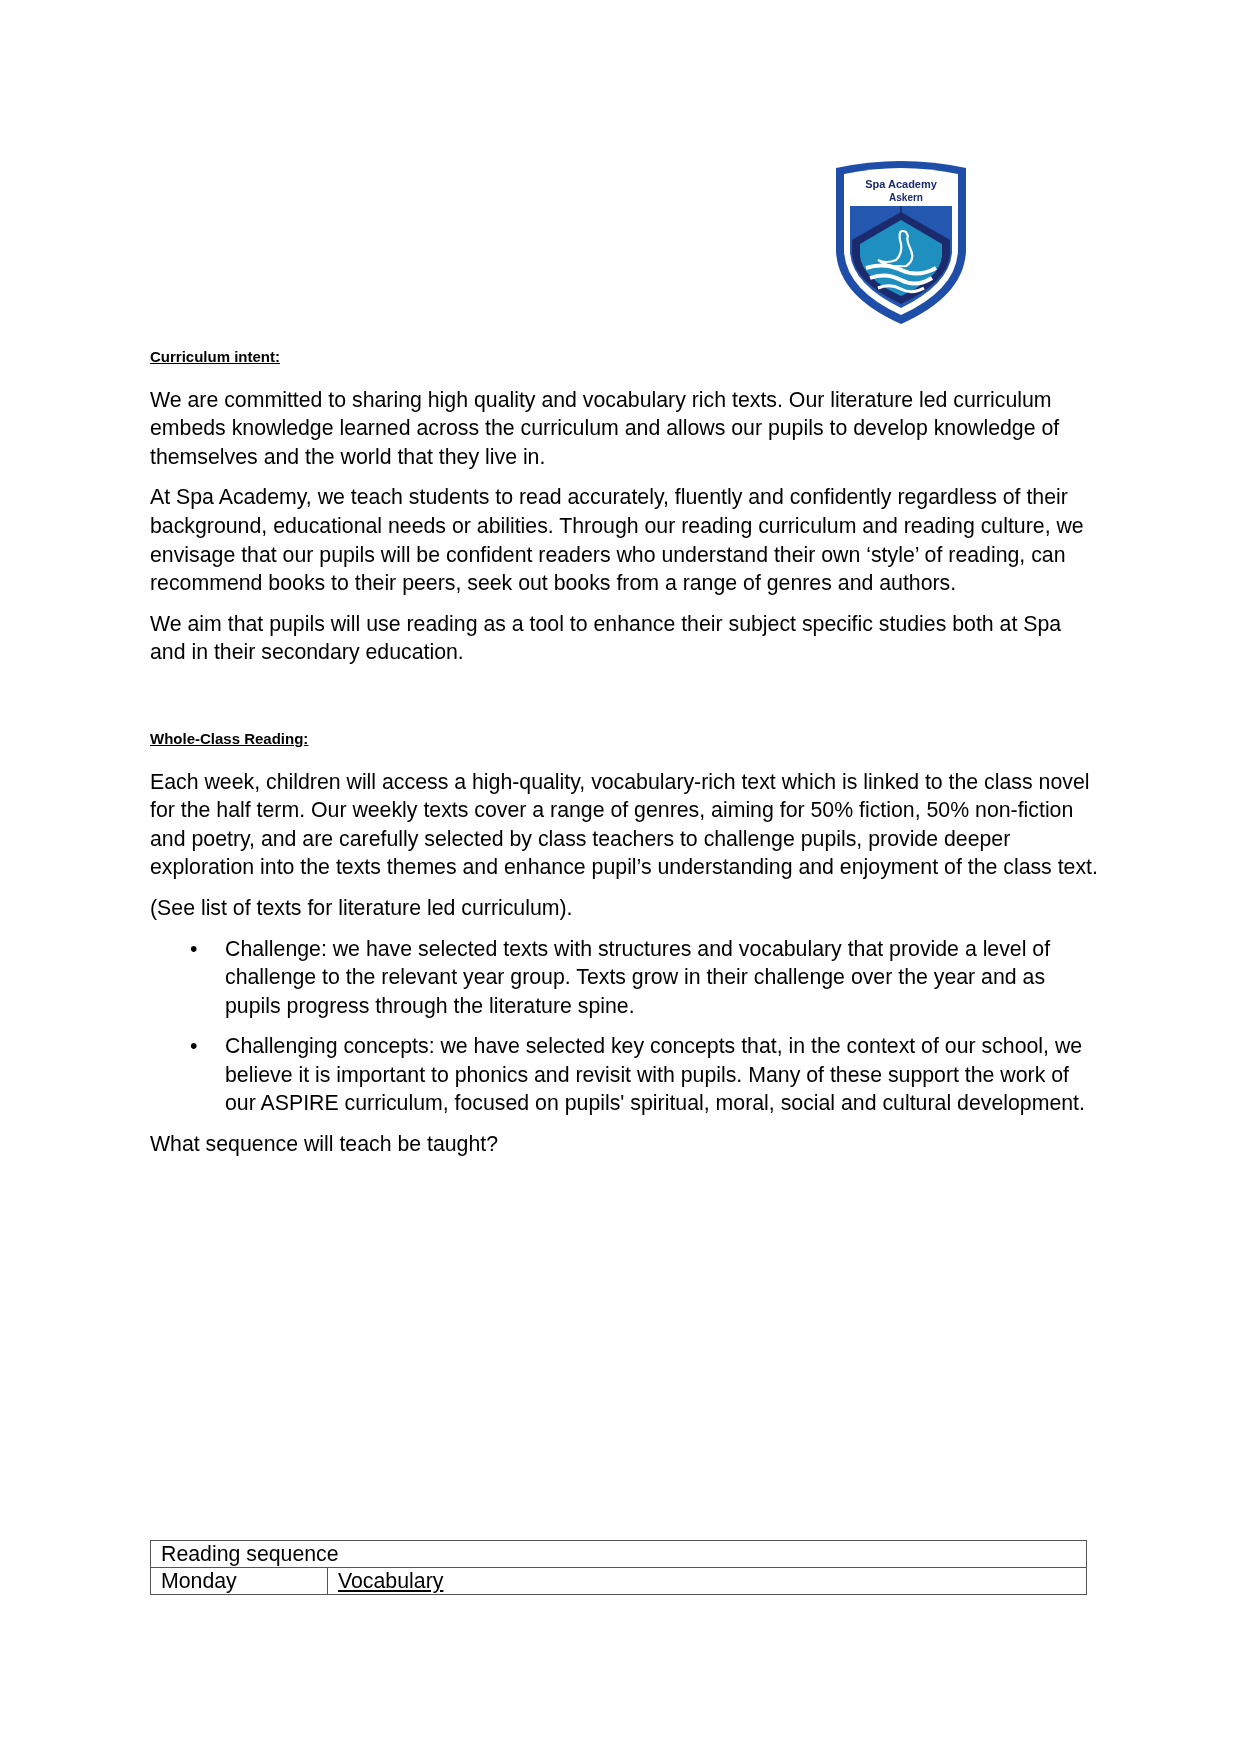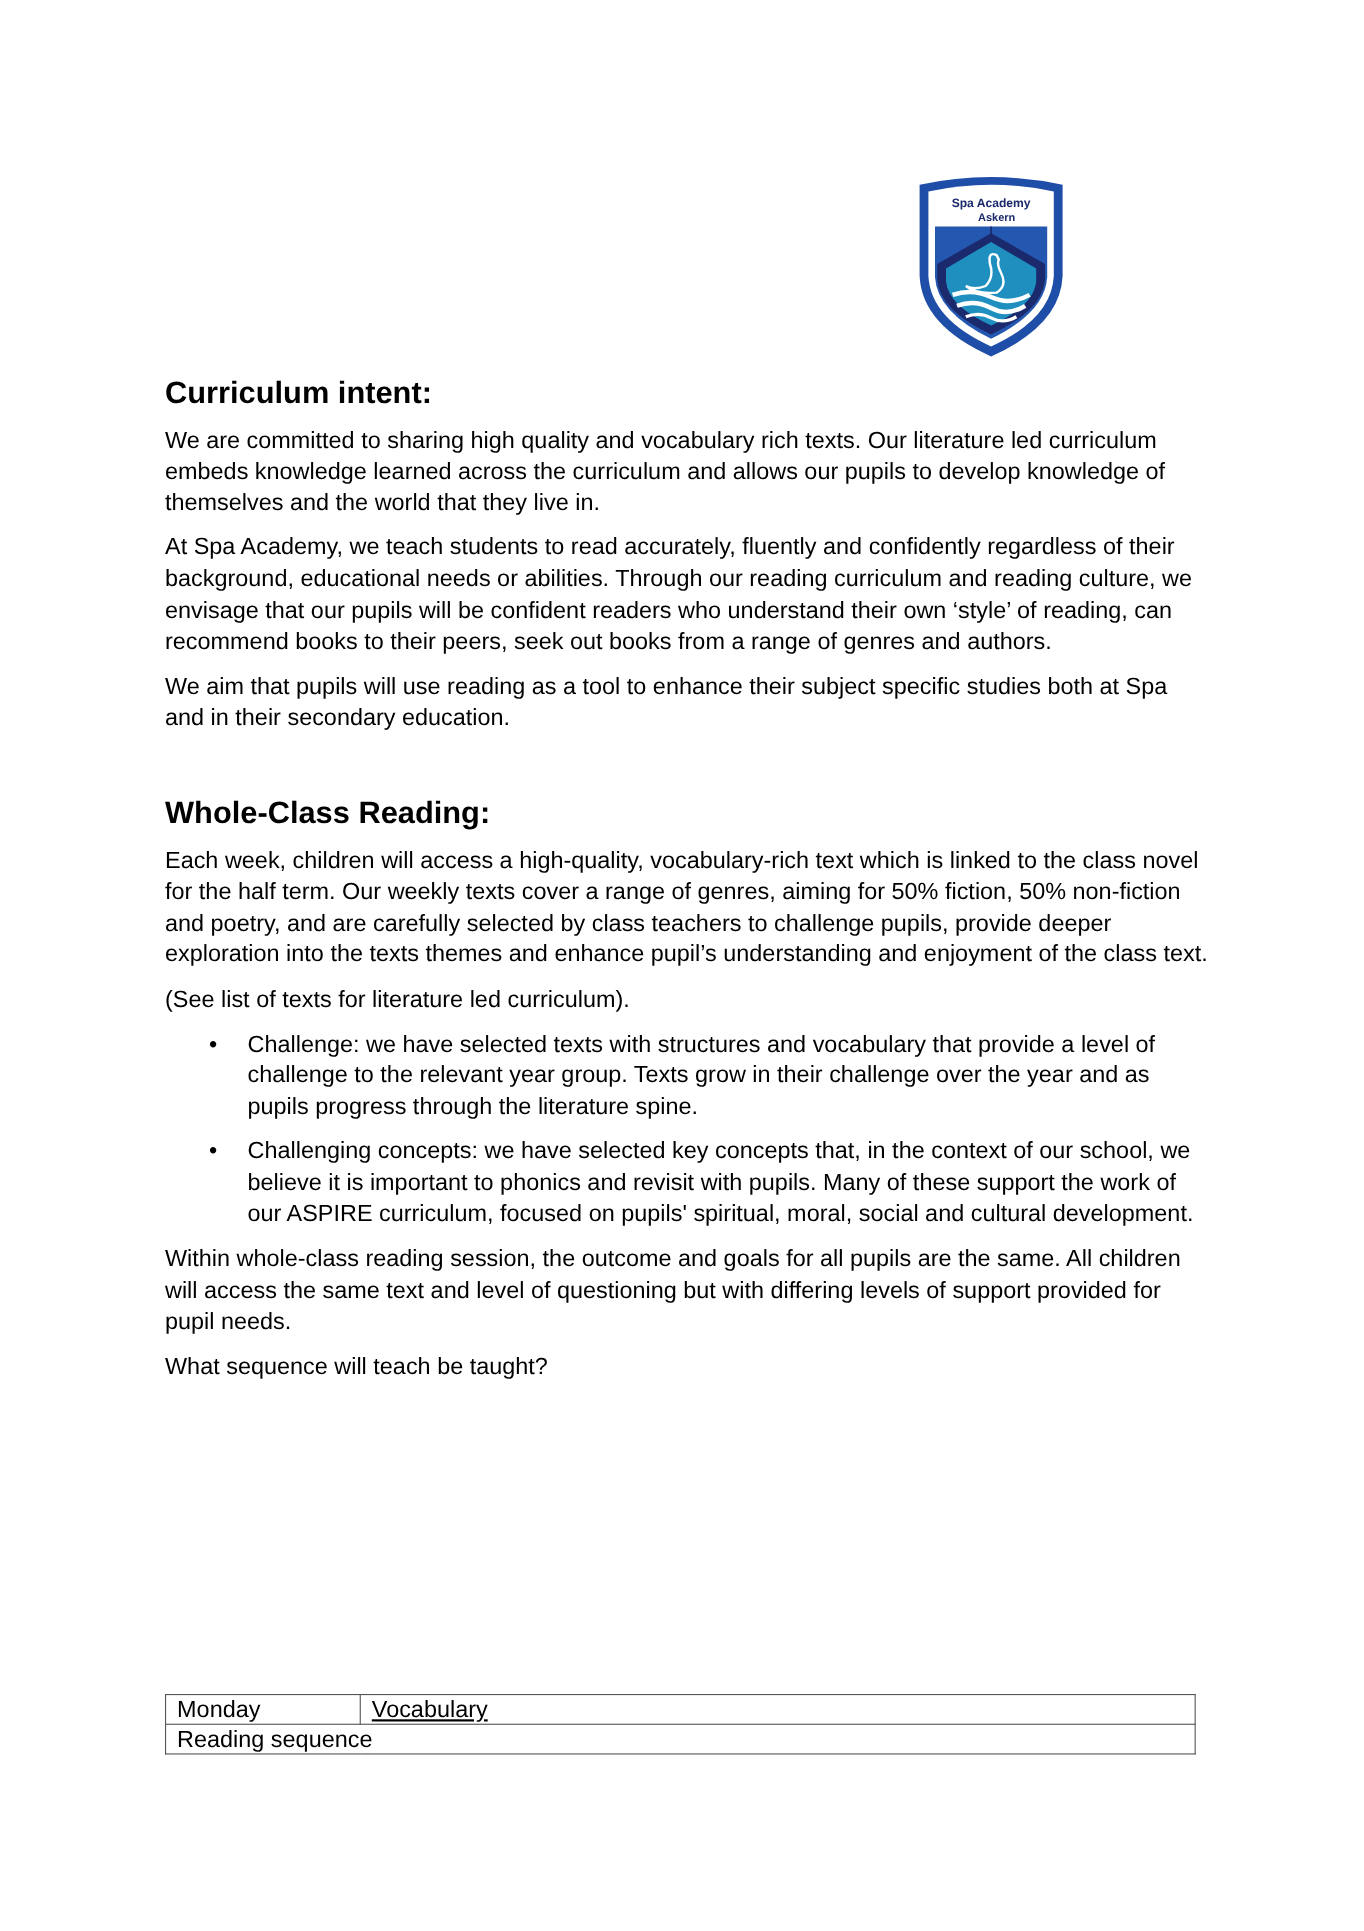--- a/index.html
+++ b/index.html
@@ -30,22 +30,23 @@
     .content {
       position: absolute;
       left: 150px;
       top: 343px;
       width: 950px;
       font-size: 21.3px;
       line-height: 28.6px;
     }
     .heading {
       font-weight: bold;
+      text-decoration: underline;
       margin: 0 0 14px 0;
-      font-size: 28px;
+      font-size: 15px;
     }
     p {
       margin: 0 0 12px 0;
     }
     .gap-large {
       height: 46px;
     }
     ul.bullets {
       list-style: none;
       margin: 0 0 12px 0;
@@ -130,29 +131,28 @@
       <li>
         <span class="bullet">•</span>
         <span>Challenge: we have selected texts with structures and vocabulary that provide a level of challenge to the relevant year group. Texts grow in their challenge over the year and as pupils progress through the literature spine.</span>
       </li>
       <li>
         <span class="bullet">•</span>
         <span>Challenging concepts: we have selected key concepts that, in the context of our school, we believe it is important to phonics and revisit with pupils. Many of these support the work of our ASPIRE curriculum, focused on pupils' spiritual, moral, social and cultural development.</span>
       </li>
     </ul>
 
-    <p>Within whole-class reading session, the outcome and goals for all pupils are the same. All children will access the same text and level of questioning but with differing levels of support provided for pupil needs.</p>
     <p>What sequence will teach be taught?</p>
   </div>
 
   <table class="seq">
     <tbody>
         <tr>
+      <td colspan="2">Reading sequence</td>
+    </tr>
+    <tr>
       <td class="col1">Monday</td>
       <td><span class="underline">Vocabulary</span></td>
-    </tr>
-    <tr>
-      <td colspan="2">Reading sequence</td>
     </tr>
   </tbody>
     </table>
 
 </div>
 
 </body></html>

